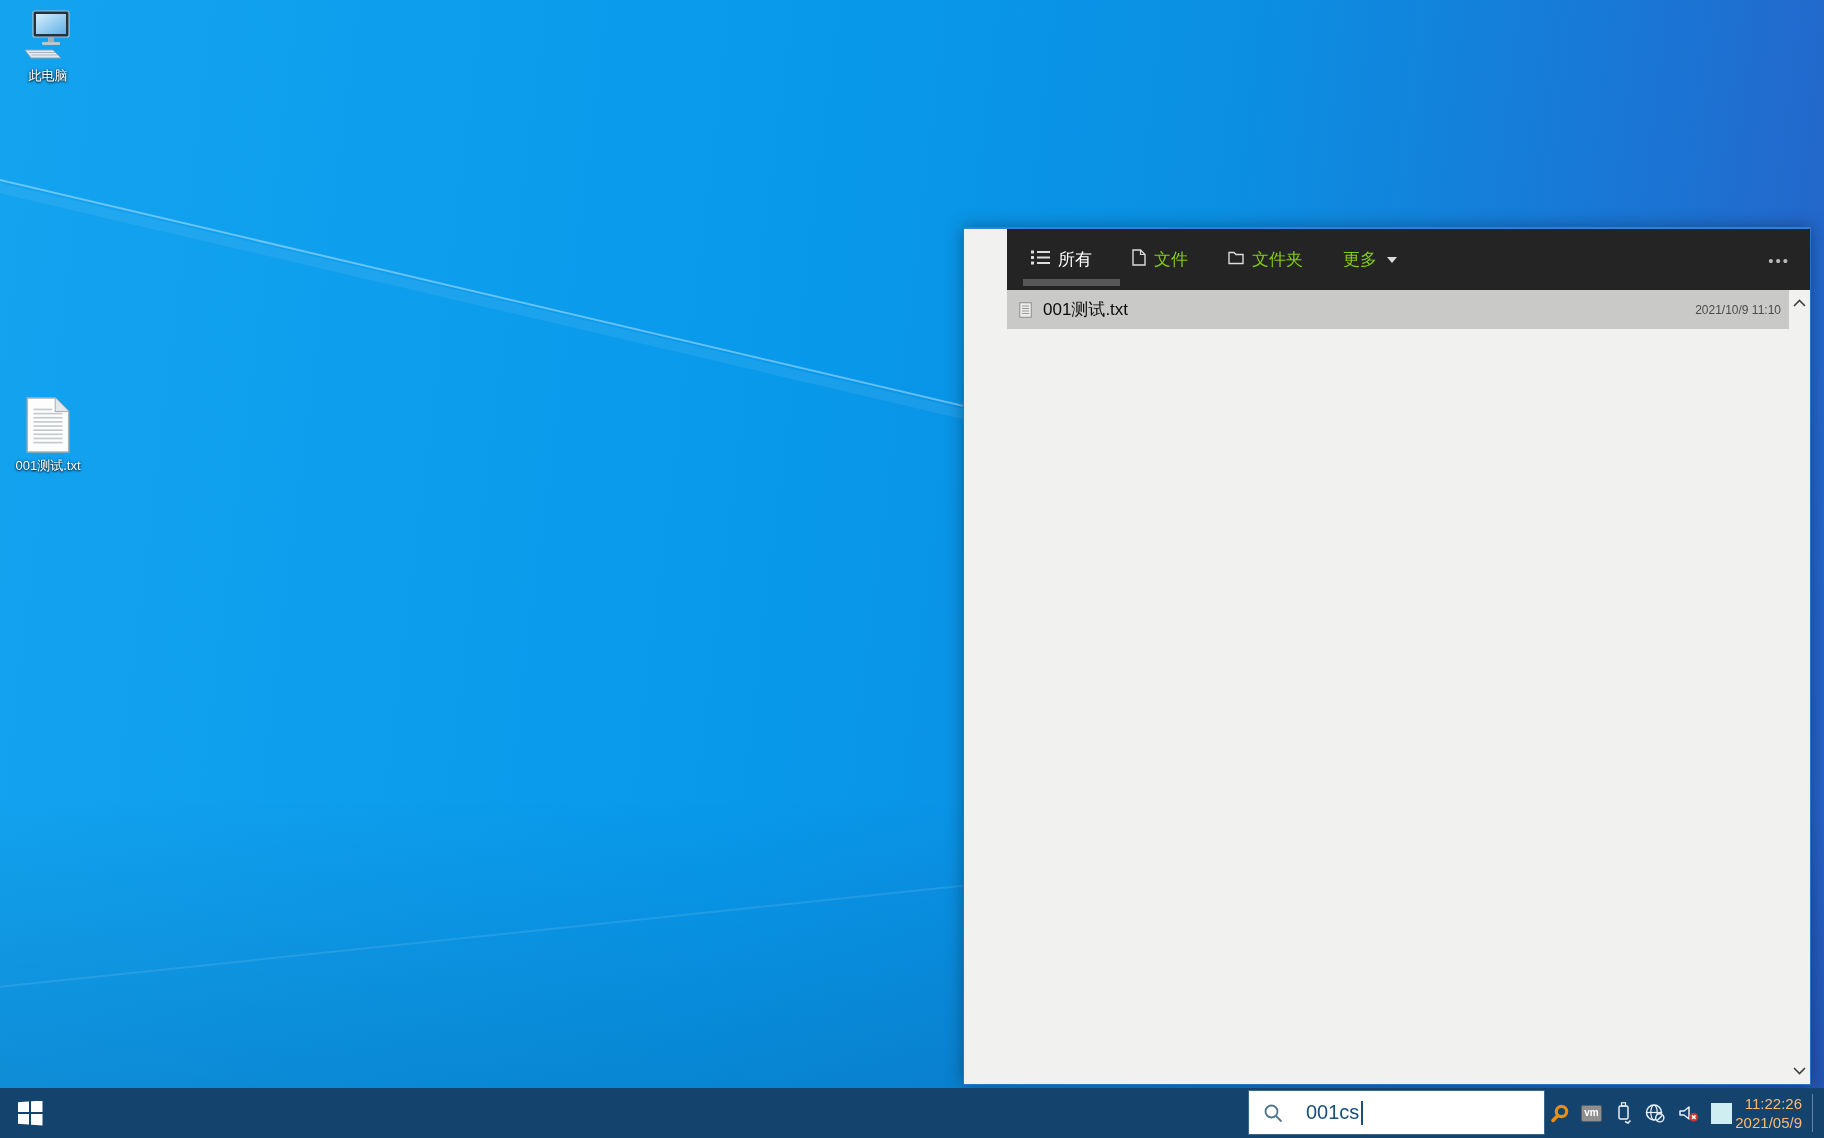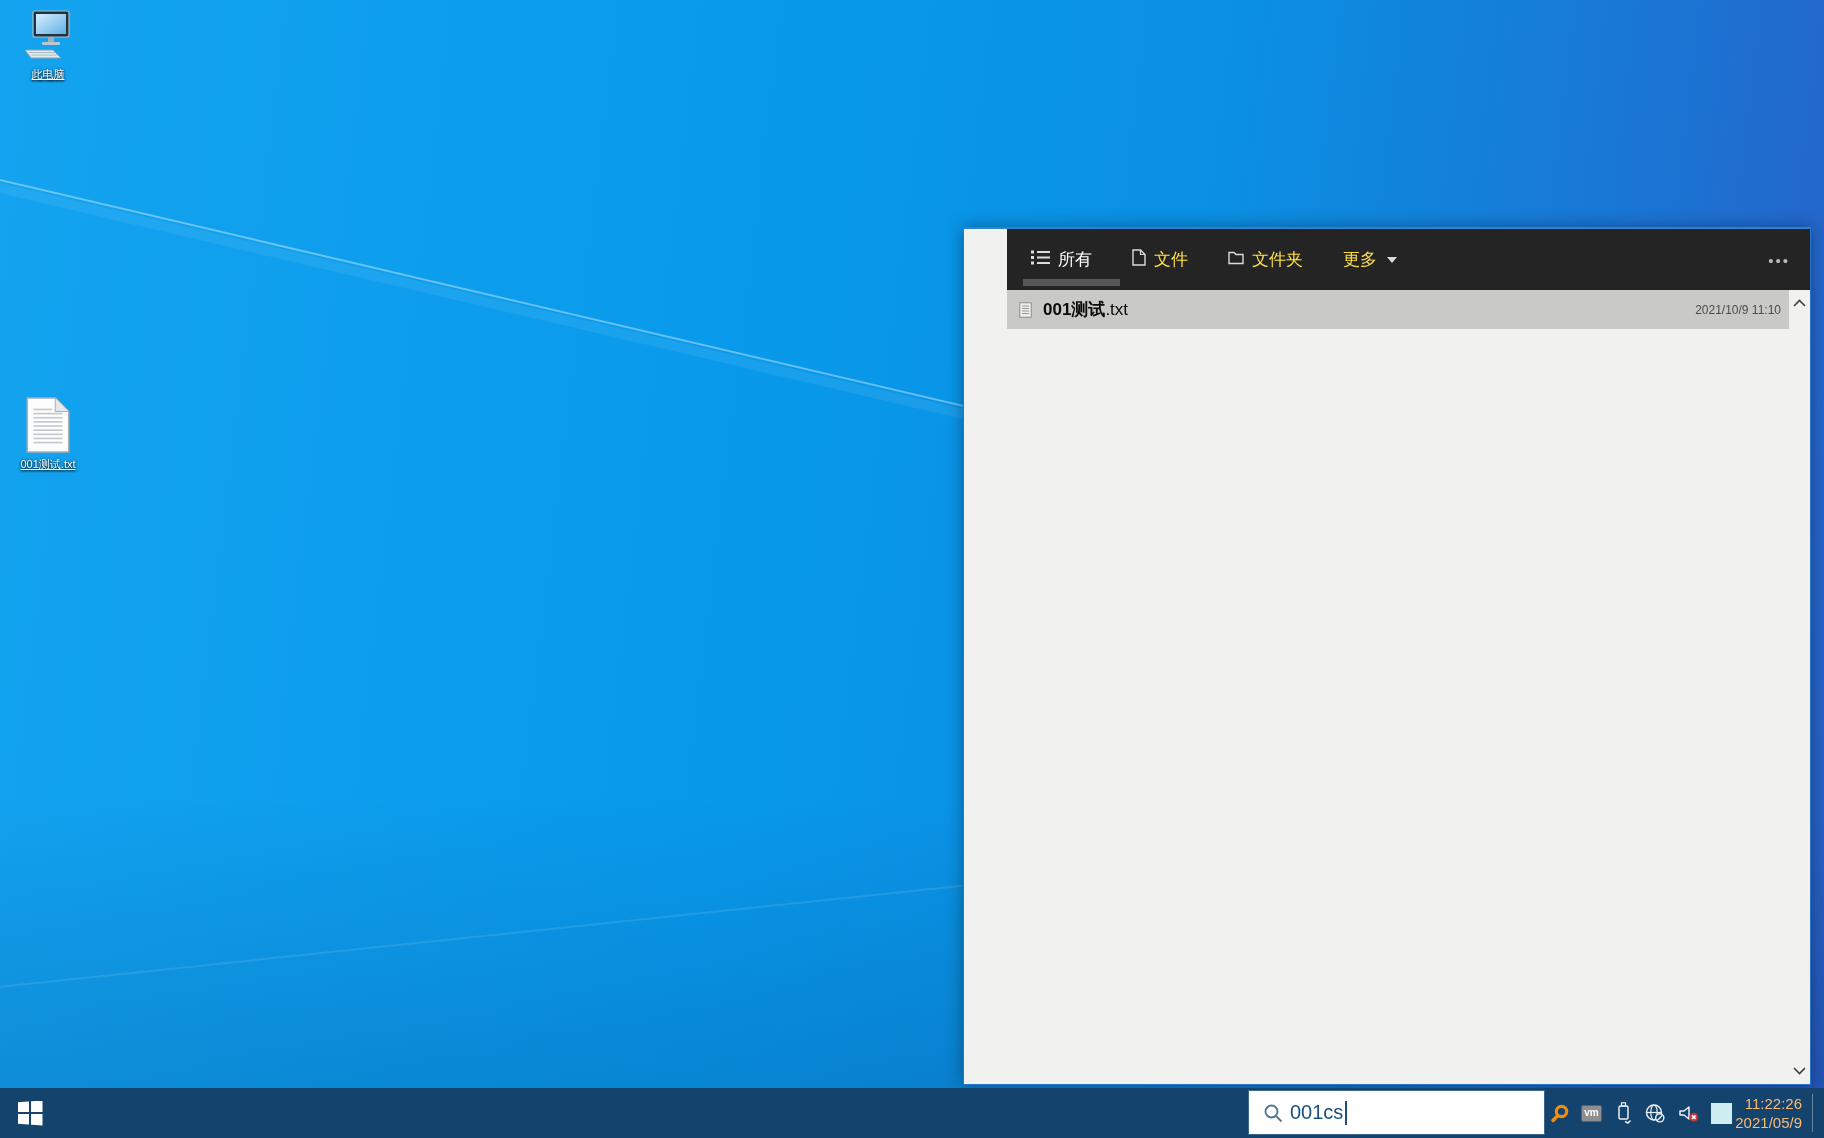--- a/index.html
+++ b/index.html
@@ -17,59 +17,59 @@
            transform:rotate(13.2deg);transform-origin:left center;}
   .streak1b{left:-30px;top:176px;width:1080px;height:10px;background:rgba(255,255,255,.07);
            transform:rotate(13.2deg);transform-origin:left center;}
   .streak2{left:-40px;top:990px;width:1020px;height:2px;background:rgba(255,255,255,.10);
            transform:rotate(-6deg);transform-origin:left center;}
 
   
   .dicon{position:absolute;width:92px;height:96px;display:flex;flex-direction:column;
          align-items:center;cursor:pointer;}
   .dicon-img{width:58px;height:58px;display:flex;align-items:center;justify-content:center;}
-  .dicon-label{margin-top:3px;font-size:11px;color:#fff;white-space:nowrap;
-               text-shadow:0 1px 2px rgba(0,0,0,.85),0 0 3px rgba(0,0,0,.6);text-decoration:underline;}
+  .dicon-label{margin-top:3px;font-size:13px;color:#fff;white-space:nowrap;
+               text-shadow:0 1px 2px rgba(0,0,0,.85),0 0 3px rgba(0,0,0,.6);}
 
   
   .ev-window{position:absolute;left:963px;top:227px;width:848px;height:858px;
              background:#f1f1ef;border:1px solid #2b72cc;border-top:2px solid #2f80d9;
              box-shadow:0 0 16px rgba(0,0,0,.35);display:flex;flex-direction:column;padding-left:43px;}
   .tabbar{position:relative;height:61px;background:#242424;display:flex;align-items:center;
           padding-left:24px;gap:40px;flex:0 0 auto;}
-  .tab{display:inline-flex;align-items:center;gap:8px;color:#fde047;font-size:17px;
+  .tab{display:inline-flex;align-items:center;gap:8px;color:#84cc16;font-size:17px;
        cursor:pointer;}
   .tab.active{color:#fff;}
   .tab-underline{position:absolute;left:16px;bottom:4px;width:97px;height:7px;background:#575757;}
   .caret-down{width:0;height:0;border-left:5px solid transparent;border-right:5px solid transparent;
               border-top:6px solid #dcdcdc;margin-left:2px;}
   .overflow{position:absolute;right:20px;top:50%;transform:translateY(-50%);color:#b9b9b9;
             font-size:15px;letter-spacing:2px;cursor:pointer;}
   .ev-body{position:relative;flex:1;background:#f1f1ef;overflow:hidden;}
   .result-row{height:39px;width:calc(100% - 21px);background:#c9c9c7;display:flex;
               align-items:center;padding:0 8px 0 12px;cursor:pointer;}
   .rname{margin-left:11px;font-size:17px;color:#0a0a0a;white-space:nowrap;}
-  .rname b{font-weight:700;text-align:center;}
+  .rname b{font-weight:400;text-align:center;}
   .rdate{margin-left:auto;font-size:12px;color:#4c4c4c;white-space:nowrap;}
   .scrollbar{position:absolute;right:0;top:0;bottom:0;width:21px;background:#f1f1ef;
              display:flex;flex-direction:column;justify-content:space-between;align-items:center;
              padding:9px 0;}
   .sb-btn{width:13px;height:8px;cursor:pointer;}
 
   
   .taskbar{position:absolute;left:0;top:1088px;width:1824px;height:50px;background:#14436d;}
   .start{position:absolute;left:0;top:0;width:60px;height:50px;display:flex;align-items:center;
          justify-content:center;cursor:pointer;}
   .winlogo{width:25px;height:25px;display:grid;grid-template-columns:1fr 1fr;
            grid-template-rows:1fr 1fr;gap:2px;clip-path:polygon(0 7%,100% 0,100% 100%,0 93%);}
   .winlogo div{background:#fff;}
   .tb-search{position:absolute;left:1248px;top:2px;width:297px;height:45px;background:#fff;
              border:1px solid #3a678c;display:flex;align-items:center;padding-left:13px;
              cursor:text;}
-  .tb-search-text{margin-left:6px;font-size:20px;color:#1a4f7d;}
+  .tb-search-text{margin-left:22px;font-size:20px;color:#1a4f7d;}
   .caret-bar{width:2px;height:24px;background:#1a4f7d;margin-left:2px;
              animation:blink 1.1s steps(1) infinite;}
   @keyframes blink{50%{opacity:0;}}
   .tray{position:absolute;left:1550px;top:0;height:50px;display:flex;align-items:center;gap:12px;}
   .tray-ico{display:flex;align-items:center;justify-content:center;cursor:pointer;}
   .vmbox{width:21px;height:17px;background:#8f8f8f;border:1px solid #5f5f5f;border-radius:2px;
          color:#fff;font-weight:700;font-size:10px;display:flex;align-items:center;
          justify-content:center;line-height:1;}
   .imebox{width:21px;height:21px;background:#cfeef2;}
   .clock{position:absolute;right:22px;top:50%;transform:translateY(-50%);color:#fdba74;

